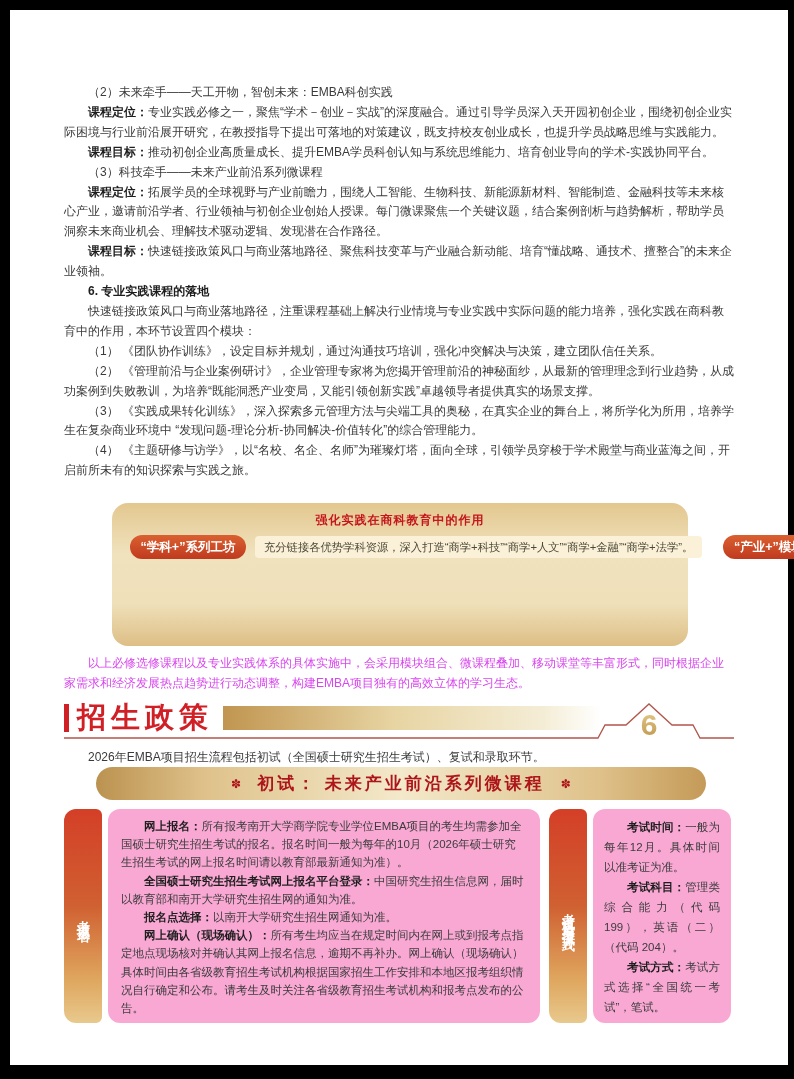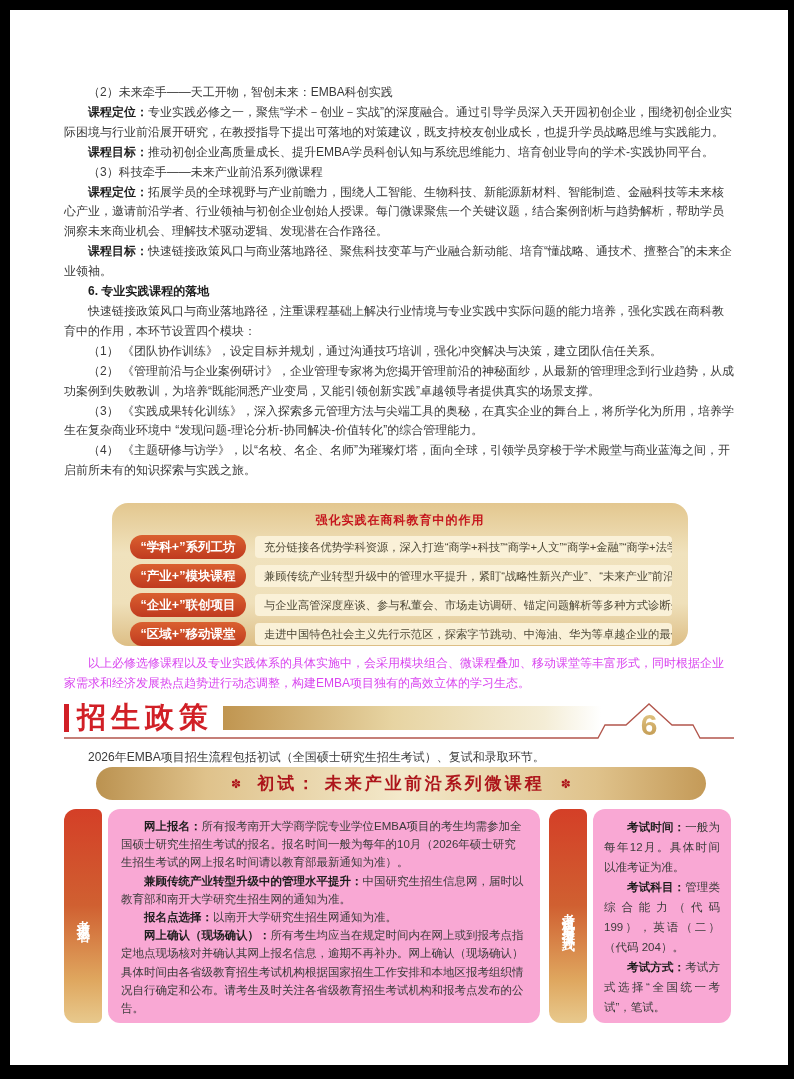--- a/index.html
+++ b/index.html
@@ -13,21 +13,21 @@
   .top-text p{margin:0;text-indent:2em;}
   .top-text b{color:#1d1d1d;}
   .bold-heading b{color:#1d1d1d;}
 
   
   .practice-box{position:absolute;left:112px;top:503px;width:576px;height:143px;
     border-radius:16px;box-sizing:border-box;padding:5px 0 0 0;
     background:linear-gradient(180deg,#e3c78f 0%,#f0e2bd 35%,#efe0ba 70%,#ddbe85 100%);}
   .pb-title{height:24px;line-height:24px;text-align:center;
             color:#c5161d;font-weight:bold;font-size:12px;letter-spacing:1px;}
-  .pb-rows{display:flex;flex-direction:column;gap:5px;padding:3px 16px 8px 18px;}
+  .pb-rows{display:flex;flex-direction:row;gap:21px;padding:3px 16px 8px 18px;}
   .pb-row{display:flex;align-items:center;gap:9px;height:24px;}
   .pb-pill{width:116px;height:24px;border-radius:12px;flex:0 0 auto;
     background:linear-gradient(180deg,#da6030 0%,#c03a1f 100%);
     color:#fff;font-weight:bold;font-size:12.5px;text-align:center;line-height:24px;}
   .pb-text{flex:1;background:#faf1d8;border-radius:4px;height:22px;line-height:22px;
     font-size:11.3px;color:#4e4937;padding:0 9px;white-space:nowrap;overflow:hidden;}
 
   
   .closing{position:absolute;left:64px;top:654px;width:670px;
     font-size:12px;line-height:19.8px;color:#d946ef;text-indent:2em;}
@@ -131,21 +131,21 @@
   <span class="banner-decor">✽</span>
   <span class="banner-title">初试： 未来产业前沿系列微课程</span>
   <span class="banner-decor">✽</span>
 </div>
 
 <div class="vtab tab-left">
   <span>考试报名</span>
 </div>
 <div class="panel panel-left">
   <p><b>网上报名：</b><span>所有报考南开大学商学院专业学位EMBA项目的考生均需参加全国硕士研究生招生考试的报名。报名时间一般为每年的10月（2026年硕士研究生招生考试的网上报名时间请以教育部最新通知为准）。</span></p>
-  <p><b>兼顾传统产业转型升级中的管理水平提升：</b><span>中国研究生招生信息网，届时以教育部和南开大学研究生招生网的通知为准。</span></p>
+  <p><b>全国硕士研究生招生考试网上报名平台登录：</b><span>中国研究生招生信息网，届时以教育部和南开大学研究生招生网的通知为准。</span></p>
   <p><b>报名点选择：</b><span>以南开大学研究生招生网通知为准。</span></p>
   <p><b>网上确认（现场确认）：</b><span>所有考生均应当在规定时间内在网上或到报考点指定地点现场核对并确认其网上报名信息，逾期不再补办。网上确认（现场确认）具体时间由各省级教育招生考试机构根据国家招生工作安排和本地区报考组织情况自行确定和公布。请考生及时关注各省级教育招生考试机构和报考点发布的公告。</span></p>
 </div>
 
 <div class="vtab tab-right">
   <span>考试科目与考试方式</span>
 </div>
 <div class="panel panel-right">
   <p><b>考试时间：</b><span>一般为每年12月。具体时间以准考证为准。</span></p>
   <p><b>考试科目：</b><span>管理类综合能力（代码 199），英语（二）（代码 204）。</span></p>

